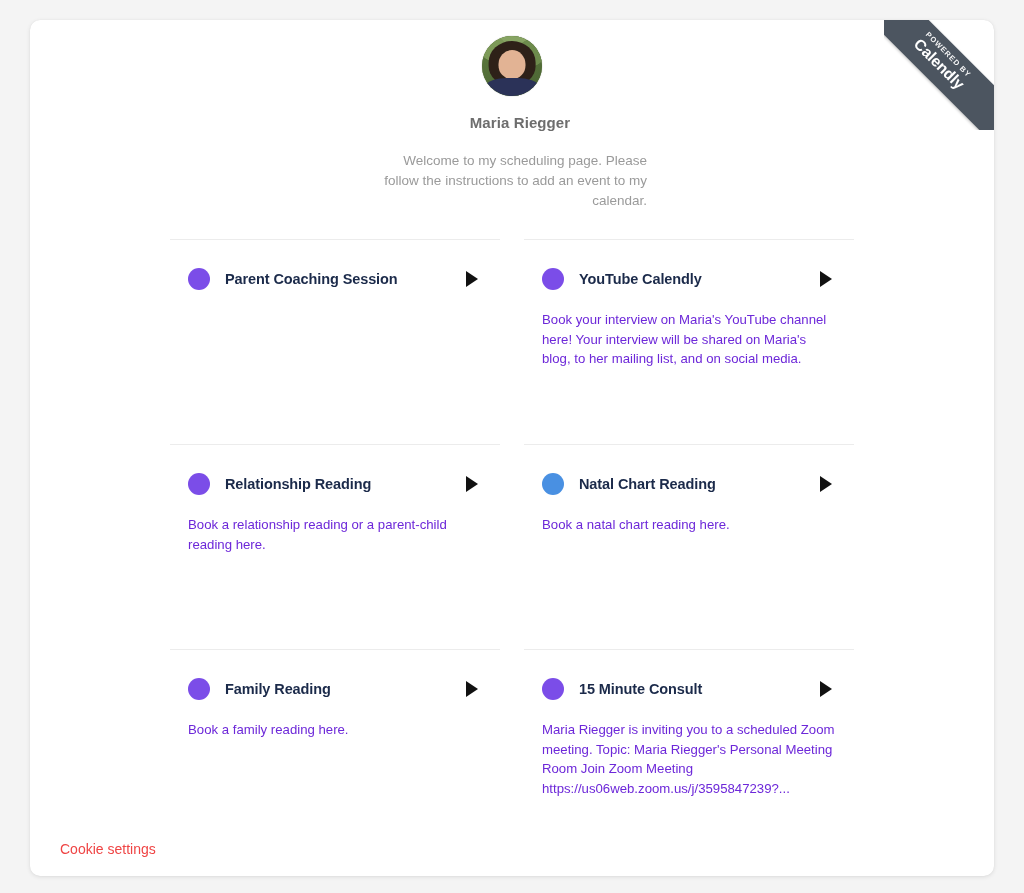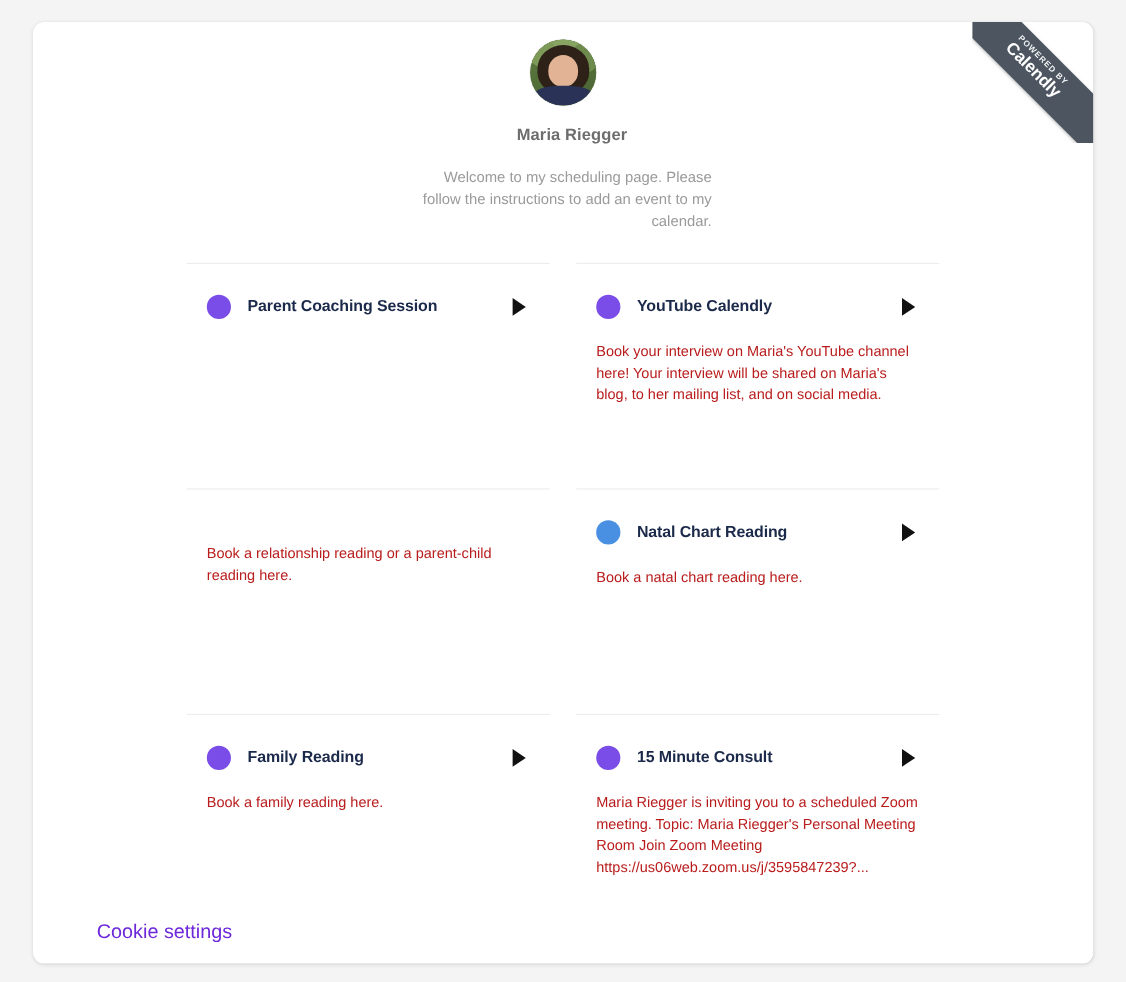--- a/index.html
+++ b/index.html
@@ -181,37 +181,36 @@
     margin-right: 4px;
     border-top: 8px solid transparent;
     border-bottom: 8px solid transparent;
     border-left: 12px solid #111111;
   }
 
   .event-desc {
     margin-top: 20px;
     font-size: 13.2px;
     line-height: 19.5px;
-    color: #b91c1c;
+    color: #6d28d9;
     word-break: break-word;
   }
   .event-desc:empty { display: none; }
 
   
   .footer {
     position: absolute;
     left: 30px;
     bottom: 18px;
   }
   .cookie-link {
-    font-size: 18px;
-    color: #6d28d9;
+    font-size: 14px;
+    color: #ef4444;
     text-decoration: none;
     cursor: pointer;
-    margin-left: 28px;
   }
 </style>
 </head>
 <body>
 
 <div class="page">
   <div class="card">
 
     <div class="ribbon-wrap">
       <div class="ribbon">
@@ -245,20 +244,25 @@
       <div class="event">
         <div class="event-head">
           <span class="dot" style="background:#7b4de8"></span>
           <span class="event-title">YouTube Calendly</span>
           <span class="arrow"></span>
         </div>
         <div class="event-desc">Book your interview on Maria's YouTube channel here! Your interview will be shared on Maria's blog, to her mailing list, and on social media.</div>
       </div>
 
       <div class="event">
+        <div class="event-head">
+          <span class="dot" style="background:#7b4de8"></span>
+          <span class="event-title">Relationship Reading</span>
+          <span class="arrow"></span>
+        </div>
         <div class="event-desc">Book a relationship reading or a parent-child reading here.</div>
       </div>
 
       <div class="event">
         <div class="event-head">
           <span class="dot" style="background:#4990e2"></span>
           <span class="event-title">Natal Chart Reading</span>
           <span class="arrow"></span>
         </div>
         <div class="event-desc">Book a natal chart reading here.</div>

